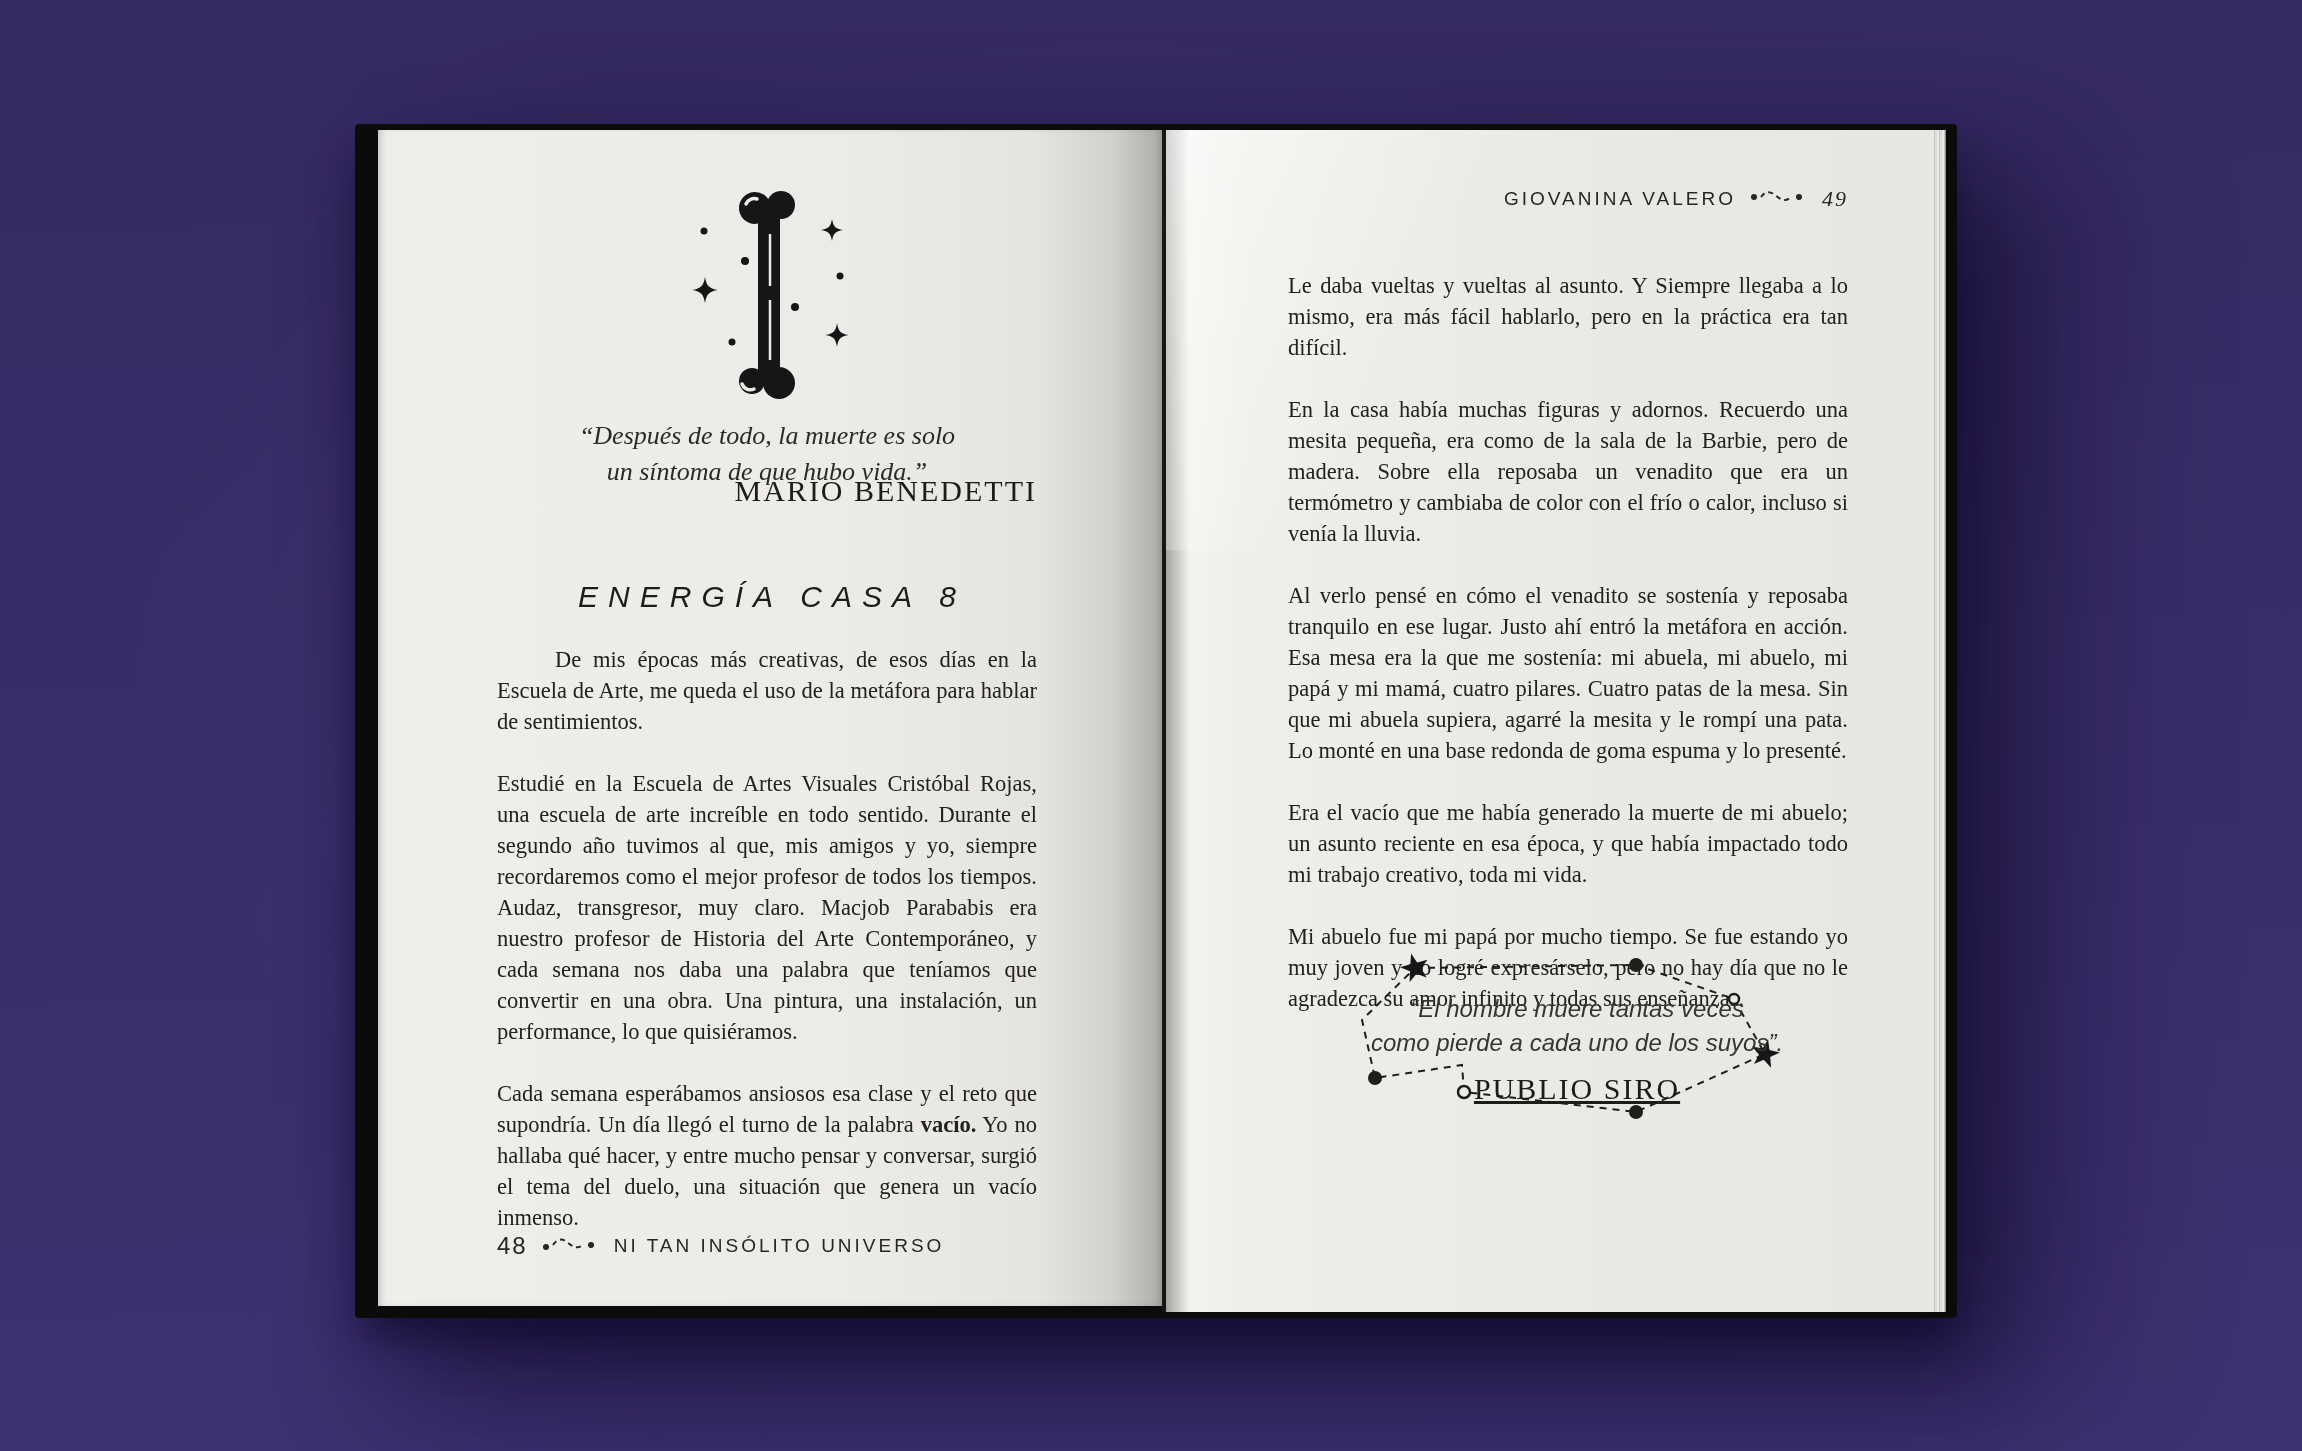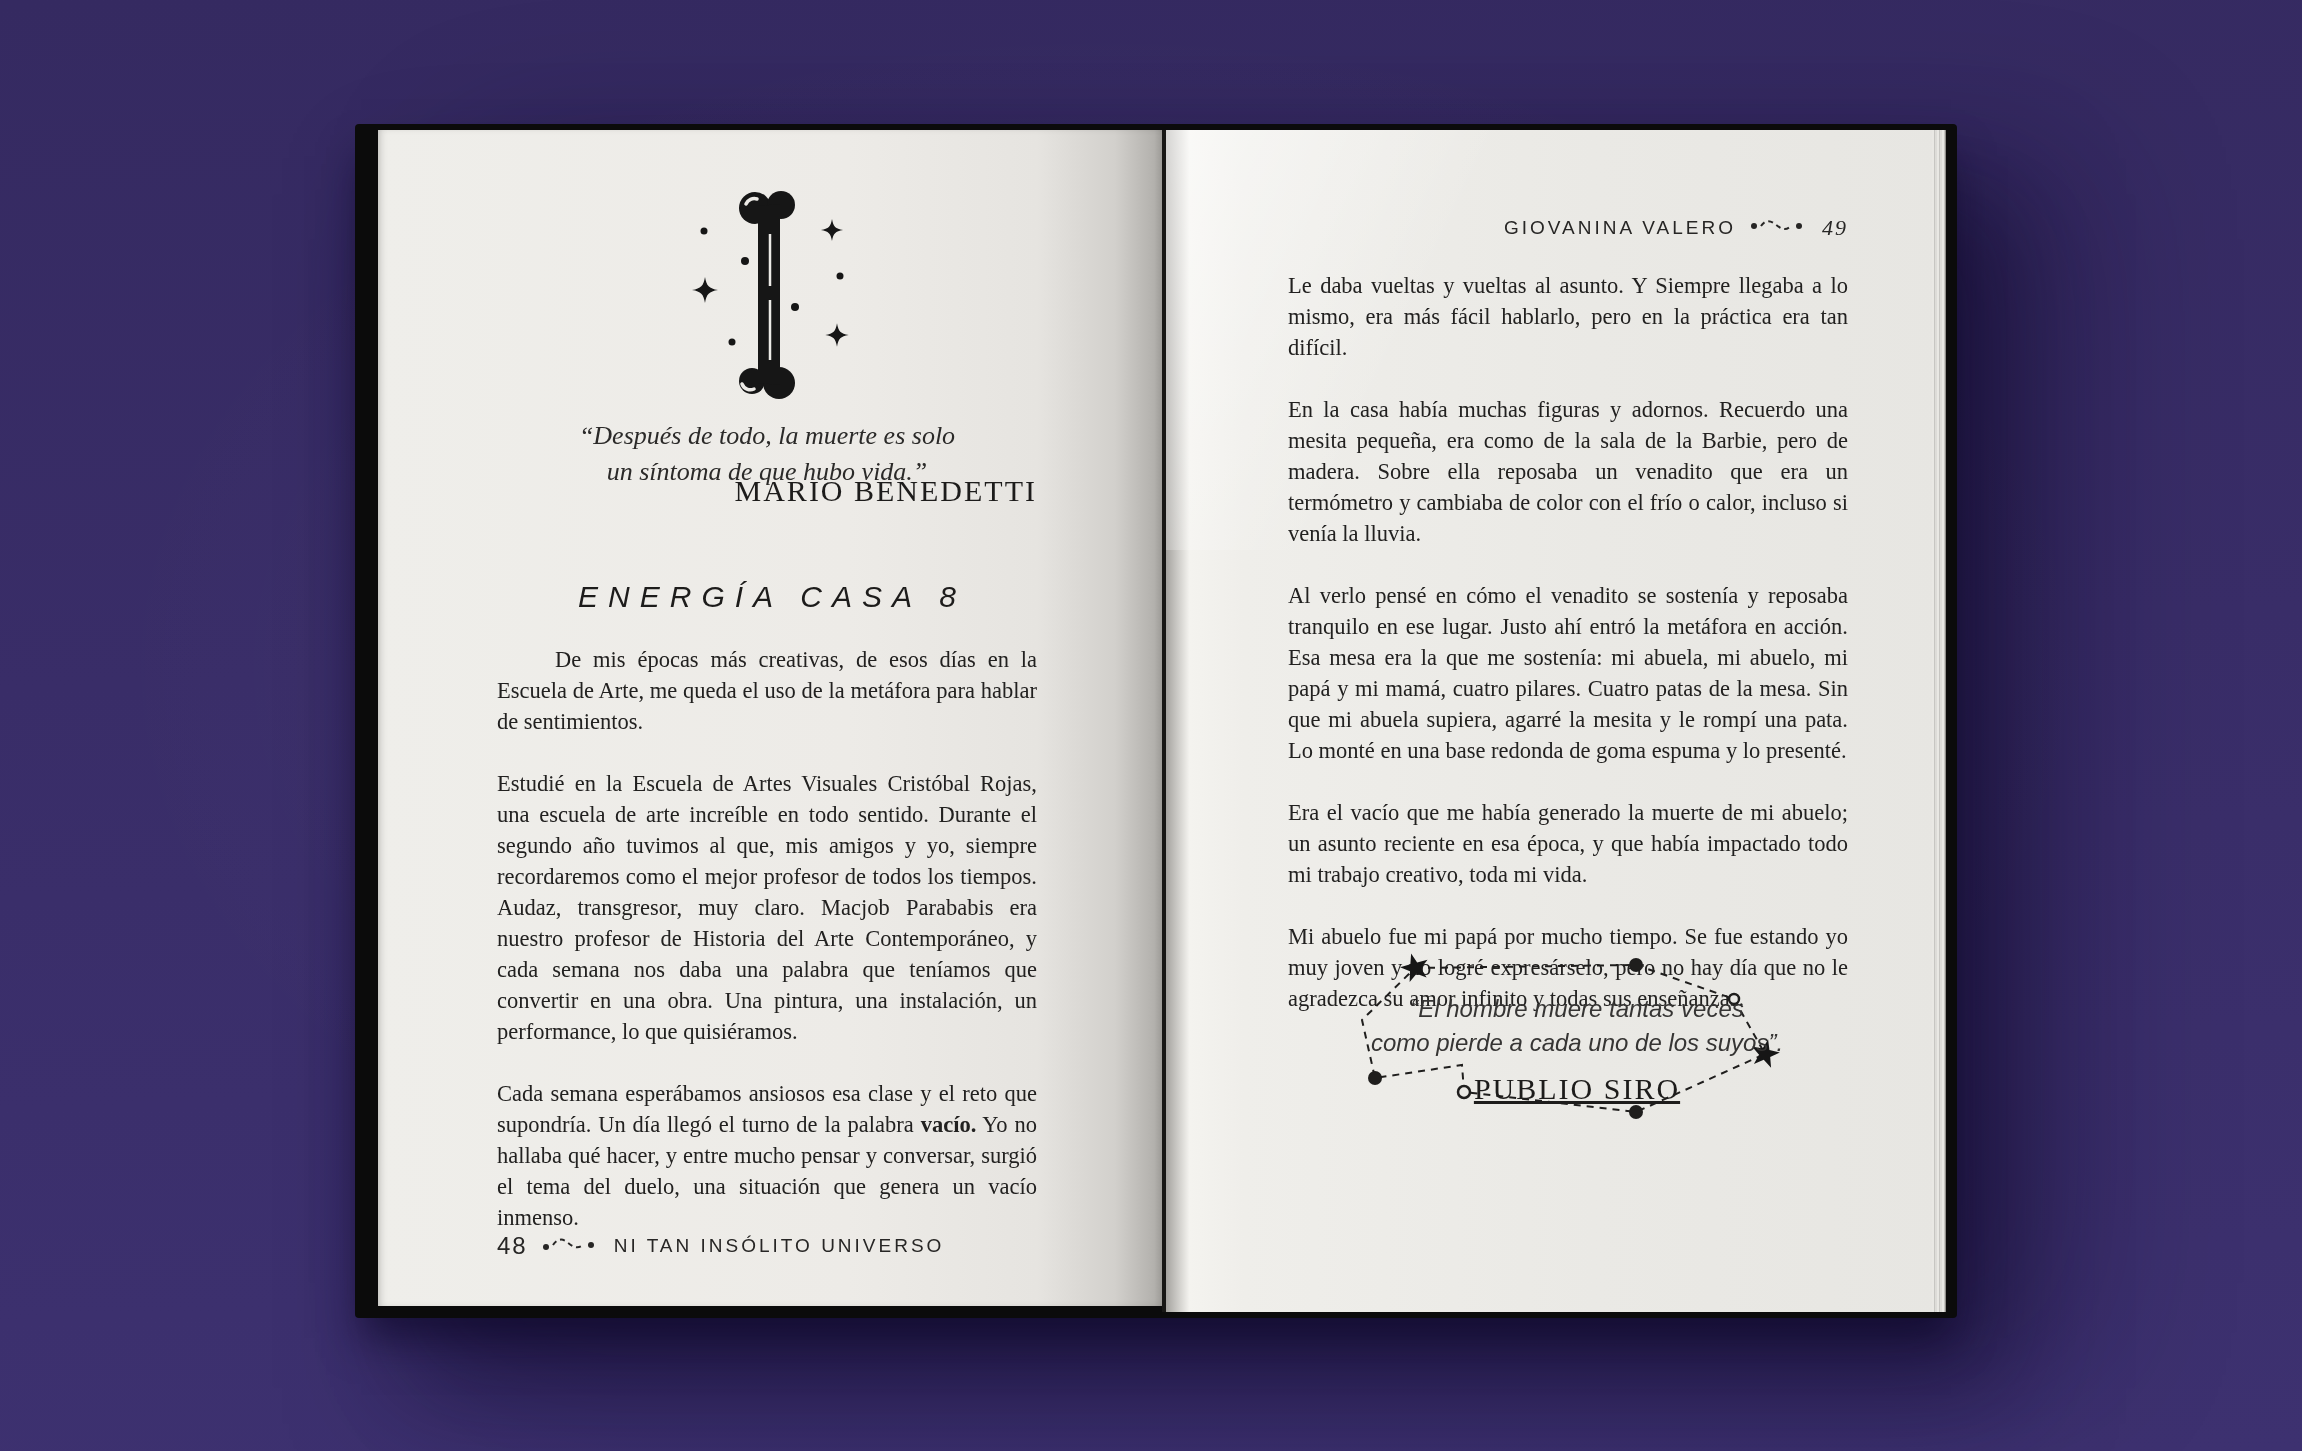--- a/index.html
+++ b/index.html
@@ -141,21 +141,21 @@
         </svg>
         <span>NI TAN INSÓLITO UNIVERSO</span>
       </div>
     </div>
 
     <div class="spine"></div>
 
     <div class="page page-right">
       <div class="page-stack"></div>
 
-      <div class="runner" style="left:122px;top:56px;width:560px;justify-content:flex-end;margin-top:29px;">
+      <div class="runner" style="left:122px;top:56px;width:560px;justify-content:flex-end;">
         <span>GIOVANINA VALERO</span>
         <svg class="squiggle" width="60" height="20" viewBox="0 0 60 20">
           <circle cx="5" cy="8" r="3" fill="#272625"></circle>
           <path d="M12 8 C16 2 21 2 26 6 C31 10 36 14 42 8" fill="none" stroke="#272625" stroke-width="2" stroke-dasharray="5 4"></path>
           <circle cx="50" cy="8" r="3" fill="#272625"></circle>
         </svg>
         <span class="pagenum italic">49</span>
       </div>
 
       <div class="body-col" style="left:122px;top:140px;width:560px;">

